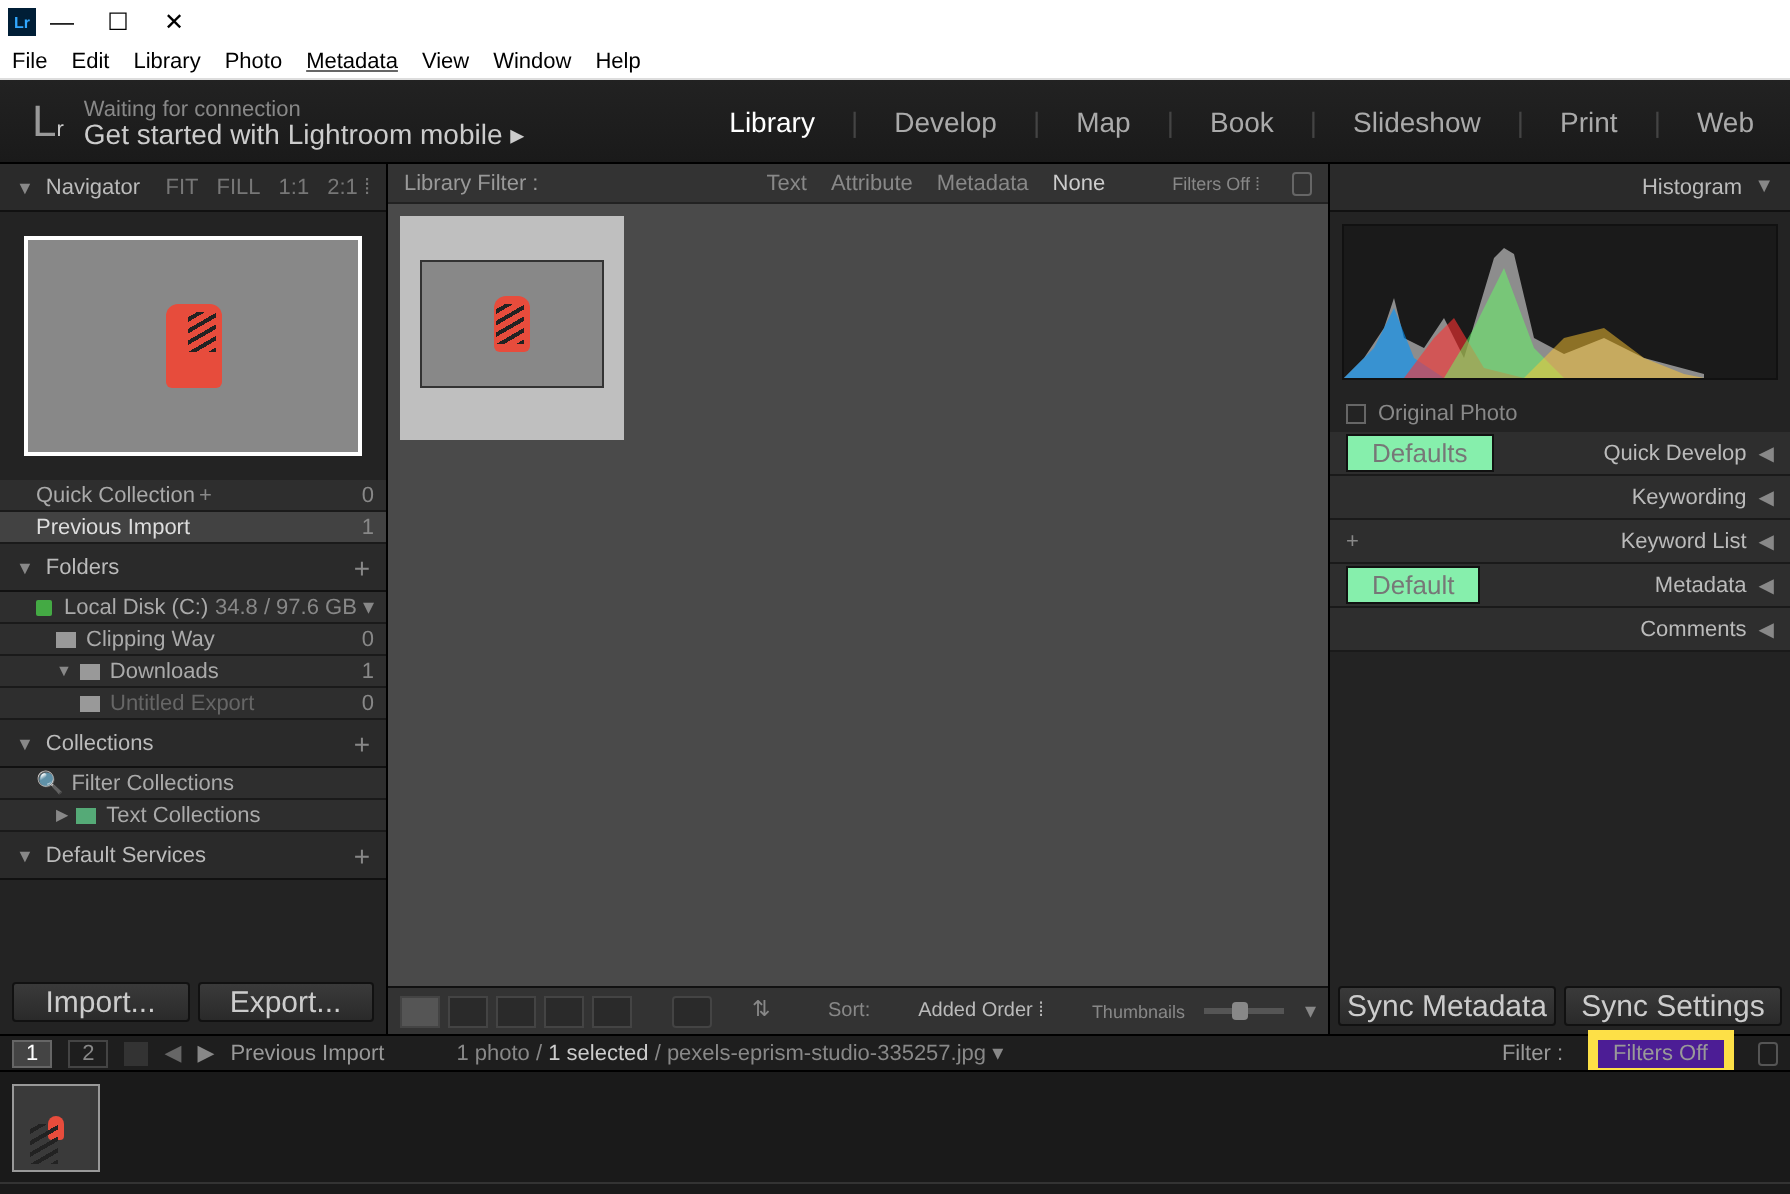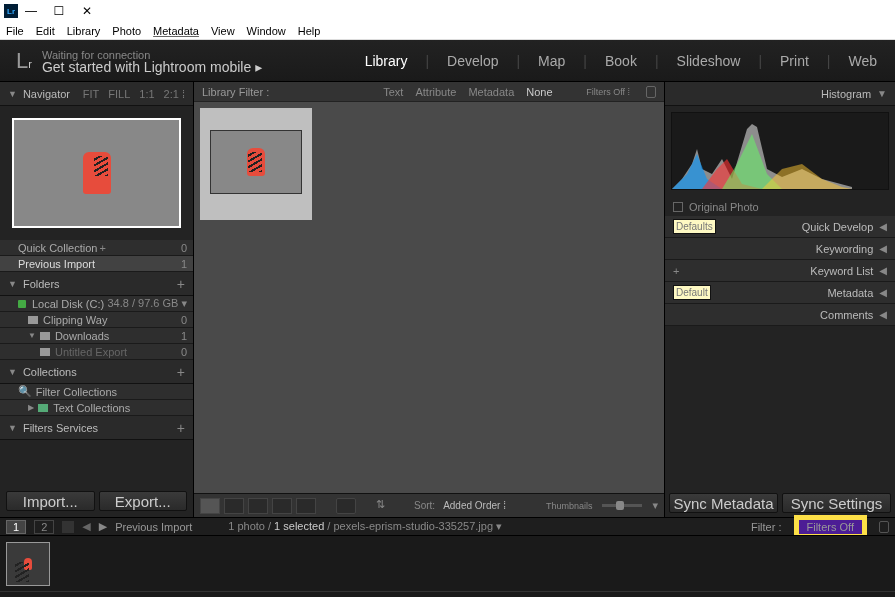--- a/index.html
+++ b/index.html
@@ -61,21 +61,21 @@
 .toolbar .sort{margin-left:20px;color:#888;font-size:10px}
 .toolbar .thumbs{margin-left:auto;color:#888;font-size:9px}
 .toolbar .slider{width:40px;height:3px;background:#555;margin:0 6px;position:relative}
 .toolbar .slider::after{content:"";position:absolute;left:14px;top:-3px;width:8px;height:9px;background:#888;border-radius:2px}
 .hist{height:92px;padding:6px;background:#232323}
 .hist .box{height:78px;border:1px solid #111;background:#1a1a1a;position:relative;overflow:hidden}
 .hist .curve{position:absolute;bottom:0;left:0;right:0;height:70px}
 .orig{height:18px;padding:0 8px;display:flex;align-items:center;color:#888;font-size:10px;gap:6px;background:#232323}
 .orig .cb{width:10px;height:10px;border:1px solid #666}
 .rrow{height:22px;background:#2e2e2e;display:flex;align-items:center;padding:0 8px;color:#bbb;font-size:12px;border-bottom:1px solid #1a1a1a;justify-content:flex-end;gap:6px}
-.rrow .def{font-size:10px;color:#777;background:#fef9c3;padding:1px 2px;border:1px solid #111;margin-right:auto}
+.rrow .def{font-size:13px;color:#777;background:#86efac;padding:1px 12px;border:1px solid #111;margin-right:auto}
 .rrow .chev2{color:#888;font-size:10px}
 .rrow .plus2{margin-right:auto;color:#888}
 .sync{display:flex;gap:4px;padding:4px;margin-top:auto}
 .statusbar{height:18px;background:#1e1e1e;display:flex;align-items:center;padding:0 6px;color:#999;font-size:10px;gap:8px;border-top:1px solid #000}
 .statusbar .pg{background:#444;color:#fff;padding:0 6px;border:1px solid #666}
 .statusbar .pg2{padding:0 6px;border:1px solid #444;color:#888}
 .statusbar .gicon{width:12px;height:12px;background:#333}
 .statusbar .fn{color:#888}
 .statusbar .fn b{color:#ccc;font-weight:normal}
 .statusbar .filt{margin-left:auto}
@@ -193,21 +193,21 @@
         <span style="margin-right:4px">🔍</span>
         <span>Filter Collections</span>
       </div>
       <div class="prow sub">
         <span class="tri2">▶</span>
         <span class="fold" style="background:#5a7"></span>
         <span>Text Collections</span>
       </div>
       <div class="phead">
         <span class="tri">▼</span>
-        <span>Filters Services</span>
+        <span>Default Services</span>
         <span class="plus">+</span>
       </div>
       <div class="btns">
         <div class="btn">Import...</div>
         <div class="btn">Export...</div>
       </div>
     </div>
 
     <div class="center">
       <div class="filterbar">
@@ -231,21 +231,21 @@
         <div class="tb active"></div>
         <div class="tb"></div>
         <div class="tb"></div>
         <div class="tb"></div>
         <div class="tb"></div>
         <span style="width:12px"></span>
         <div class="tb" style="background:#2a2a2a;border-radius:2px"></div>
         <span style="width:12px"></span>
         <div class="tb" style="width:14px;border:none;background:none;color:#888">⇅</div>
         <span class="sort">Sort:</span>
-        <span class="sort" style="margin-left:4px;color:#bbb">Added Order  ⁞</span>
+        <span class="sort" style="margin-left:20px;color:#bbb">Added Order  ⁞</span>
         <span class="thumbs">Thumbnails</span>
         <div class="slider"></div>
         <span style="color:#888">▾</span>
       </div>
     </div>
 
     <div class="right">
       <div class="phead" style="justify-content:flex-end">
         <span>Histogram</span>
         <span class="chev" style="margin-left:6px">▼</span>

